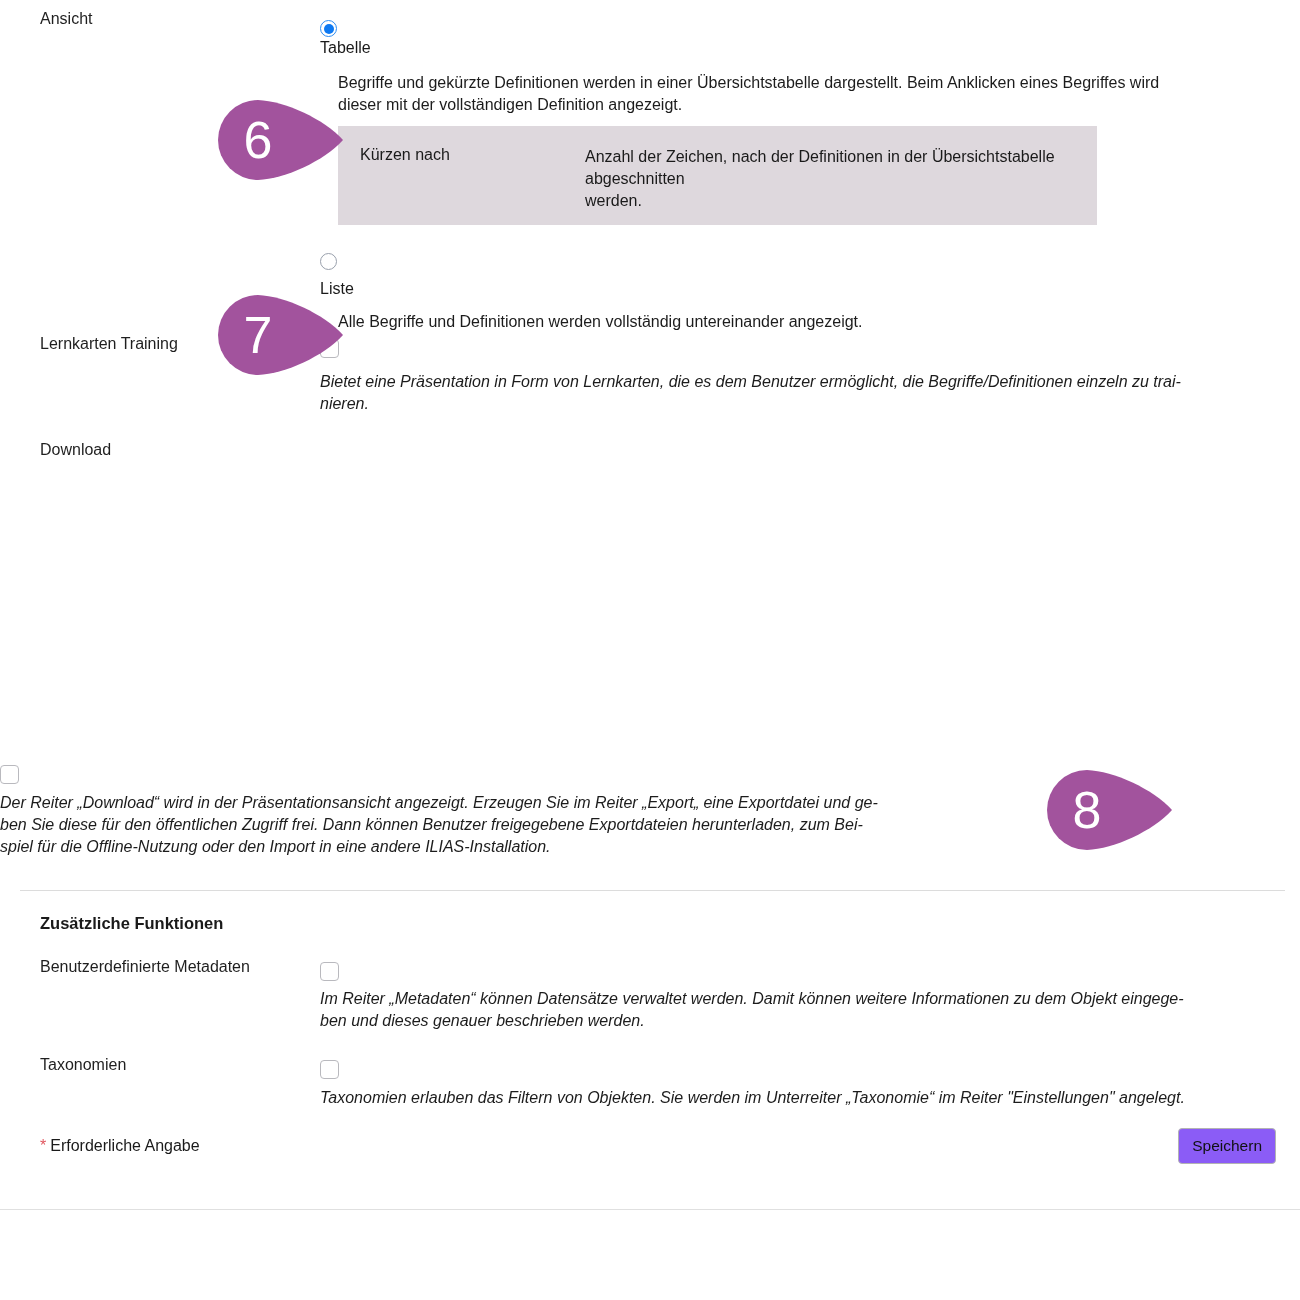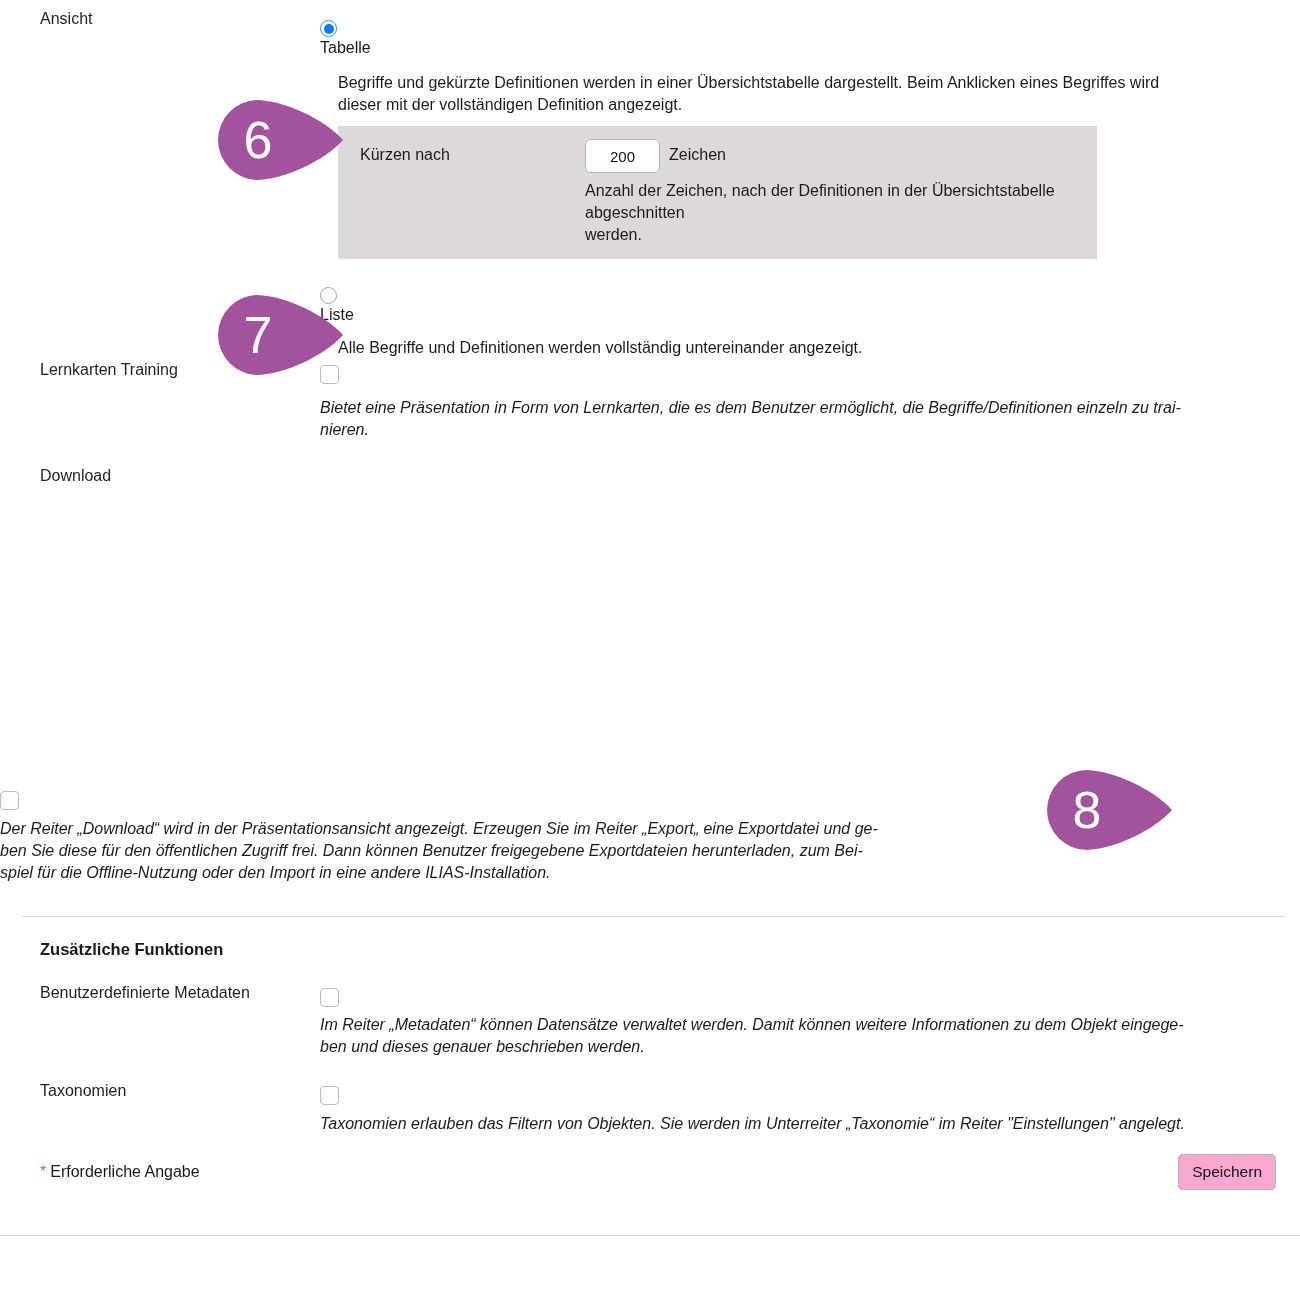--- a/index.html
+++ b/index.html
@@ -60,21 +60,21 @@
     width: 75px; height: 34px;
     border: 1px solid #b3b3b3; border-radius: 6px;
     background: #fff; text-align: center;
     font-family: "Liberation Sans", "DejaVu Sans", sans-serif;
     font-size: 15px; color: #111;
     padding: 0;
   }
   .unit-label { margin-left: 9px; padding-top: 5px; }
   .byline { white-space: pre-line; margin-top: 7px; line-height: 22px; }
 
-  .mt-liste { margin-top: 26px; }
+  .mt-liste { margin-top: 26px; gap: 8px; }
   .desc-liste { margin-top: 11px; }
 
   
   .row-lernkarten { }
   .row-download  { margin-top: 24px; flex-direction: column; }
   .row-metadaten { margin-top: 22px; }
   .row-taxonomien{ margin-top: 22px; }
   .checkbox {
     width: 19px; height: 19px;
     border: 1.5px solid #b9b9be; border-radius: 4px;
@@ -97,21 +97,21 @@
   .footer-row {
     margin-top: 19px;
     display: flex; justify-content: space-between; align-items: center;
     padding: 0 24px 0 40px;
   }
   .required-note { font-size: 16px; }
   .asterisk { color: #e0565e; margin-right: 4px; }
   .save-button {
     font-family: "Liberation Sans", "DejaVu Sans", sans-serif;
     font-size: 15.5px; color: #111;
-    background: #f9a8d4;
+    background: #8b5cf6;
     border: 1px solid #b3b3b3; border-radius: 4px;
     padding: 8px 13px;
     cursor: pointer;
   }
   .divider-full { height: 1px; background: #e0e0e0; margin-top: 45px; }
 
   
   .marker { position: absolute; width: 125px; height: 80px; pointer-events: none; }
   .marker svg { position: absolute; left: 0; top: 0; }
   .marker .num {
@@ -137,24 +137,20 @@
             <span class="dot"></span>
           </span>
         <span class="option-label">Tabelle</span>
       </div>
       <div class="desc">Begriffe und gekürzte Definitionen werden in einer Übersichtstabelle dargestellt. Beim Anklicken eines Begriffes wird
 dieser mit der vollständigen Definition angezeigt.</div>
 
       <div class="subbox">
         <div class="subbox-label">Kürzen nach</div>
         <div class="subbox-field">
-          <div class="field-line">
-            <input class="char-input" type="text" value="200" style="">
-            <span class="unit-label">Zeichen</span>
-          </div>
           <div class="byline">Anzahl der Zeichen, nach der Definitionen in der Übersichtstabelle abgeschnitten
 werden.</div>
         </div>
       </div>
 
       <div class="option mt-liste">
         <span class="radio"></span>
         <span class="option-label">Liste</span>
       </div>
       <div class="desc desc-liste">Alle Begriffe und Definitionen werden vollständig untereinander angezeigt.</div>

